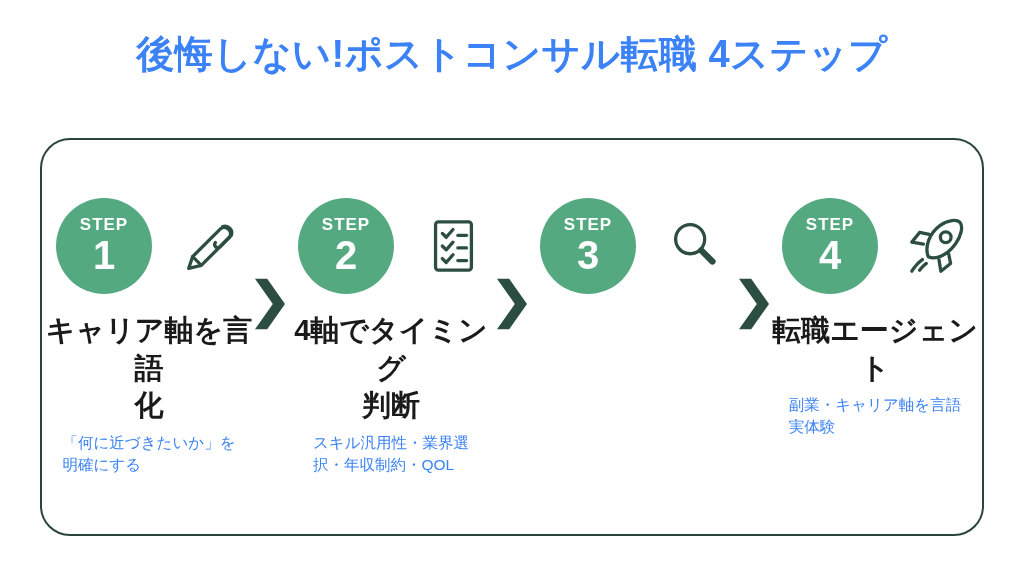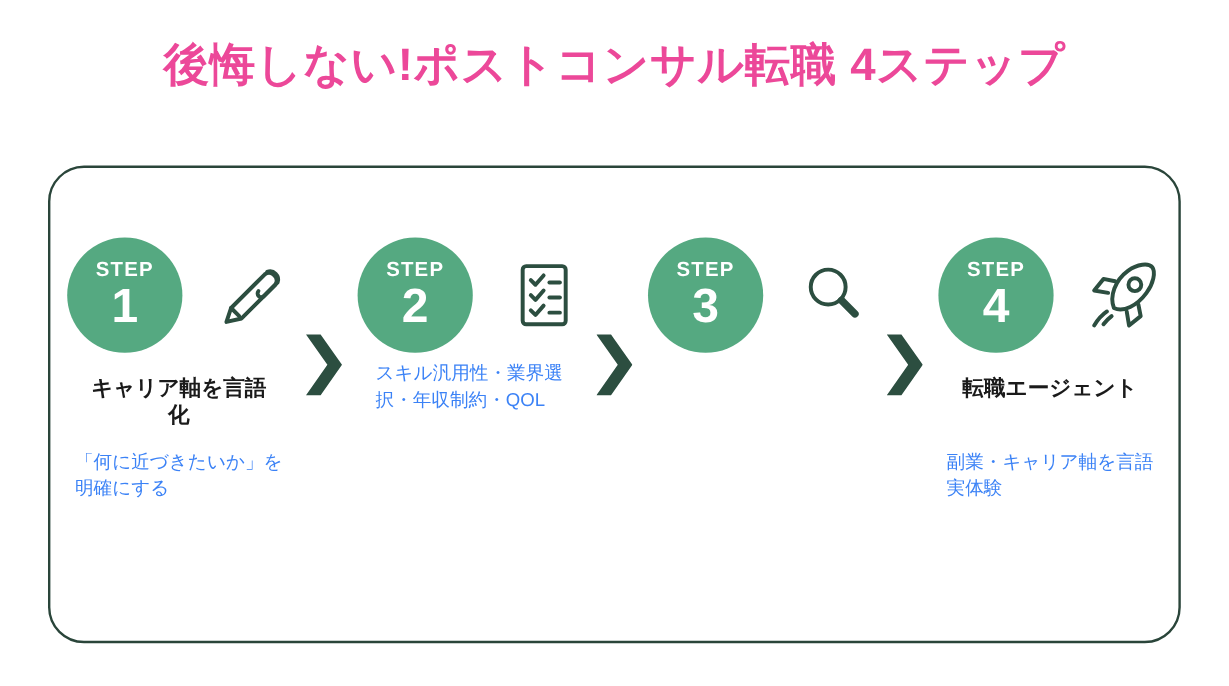--- a/index.html
+++ b/index.html
@@ -14,21 +14,21 @@
   }
   .page { position: relative; width: 1024px; height: 572px; }
 
   .title {
     margin: 0;
     padding-top: 29px;
     text-align: center;
     font-size: 38px;
     font-weight: 800;
     letter-spacing: 0.5px;
-    color: #ec4899;
+    color: #3b82f6;
   }
 
   .panel {
     position: absolute;
     left: 40px;
     top: 138px;
     width: 944px;
     height: 398px;
     box-sizing: border-box;
     background: #ffffff;
@@ -96,21 +96,21 @@
     margin-top: 79px;
     display: flex;
     justify-content: center;
     flex: 0 0 auto;
   }
   .chev svg { width: 32px; height: 54px; display: block; }
 
   .heading {
     margin: 18px 0 0;
     min-height: 56px;
-    font-size: 18px;
+    font-size: 29px;
     font-weight: 800;
     line-height: 1.3;
     text-align: center;
     white-space: pre-line;
   }
 
   .desc {
     margin: 7px 0 0;
     font-size: 15.5px;
     font-weight: 500;
@@ -166,20 +166,22 @@
               <rect x="14" y="7" width="37" height="50" rx="3"></rect>
               <path d="M21 19 l4 4 7-8"></path>
                 <line x1="37" y1="21" x2="46" y2="21"></line>
               <path d="M21 32 l4 4 7-8"></path>
                 <line x1="37" y1="34" x2="46" y2="34"></line>
               <path d="M21 45 l4 4 7-8"></path>
                 <line x1="37" y1="47" x2="46" y2="47"></line>
             </svg>
           </span>
         </div>
+        <h2 class="heading">4軸でタイミング
+判断</h2>
         <p class="desc">スキル汎用性・業界選
 択・年収制約・QOL</p>
       </section>
 
       <span class="chev">
         <svg viewBox="0 0 32 54">
             <polygon points="0,0 13,0 32,27 13,54 0,54 19,27" fill="#2c4e40"></polygon>
           </svg>
       </span>
 

